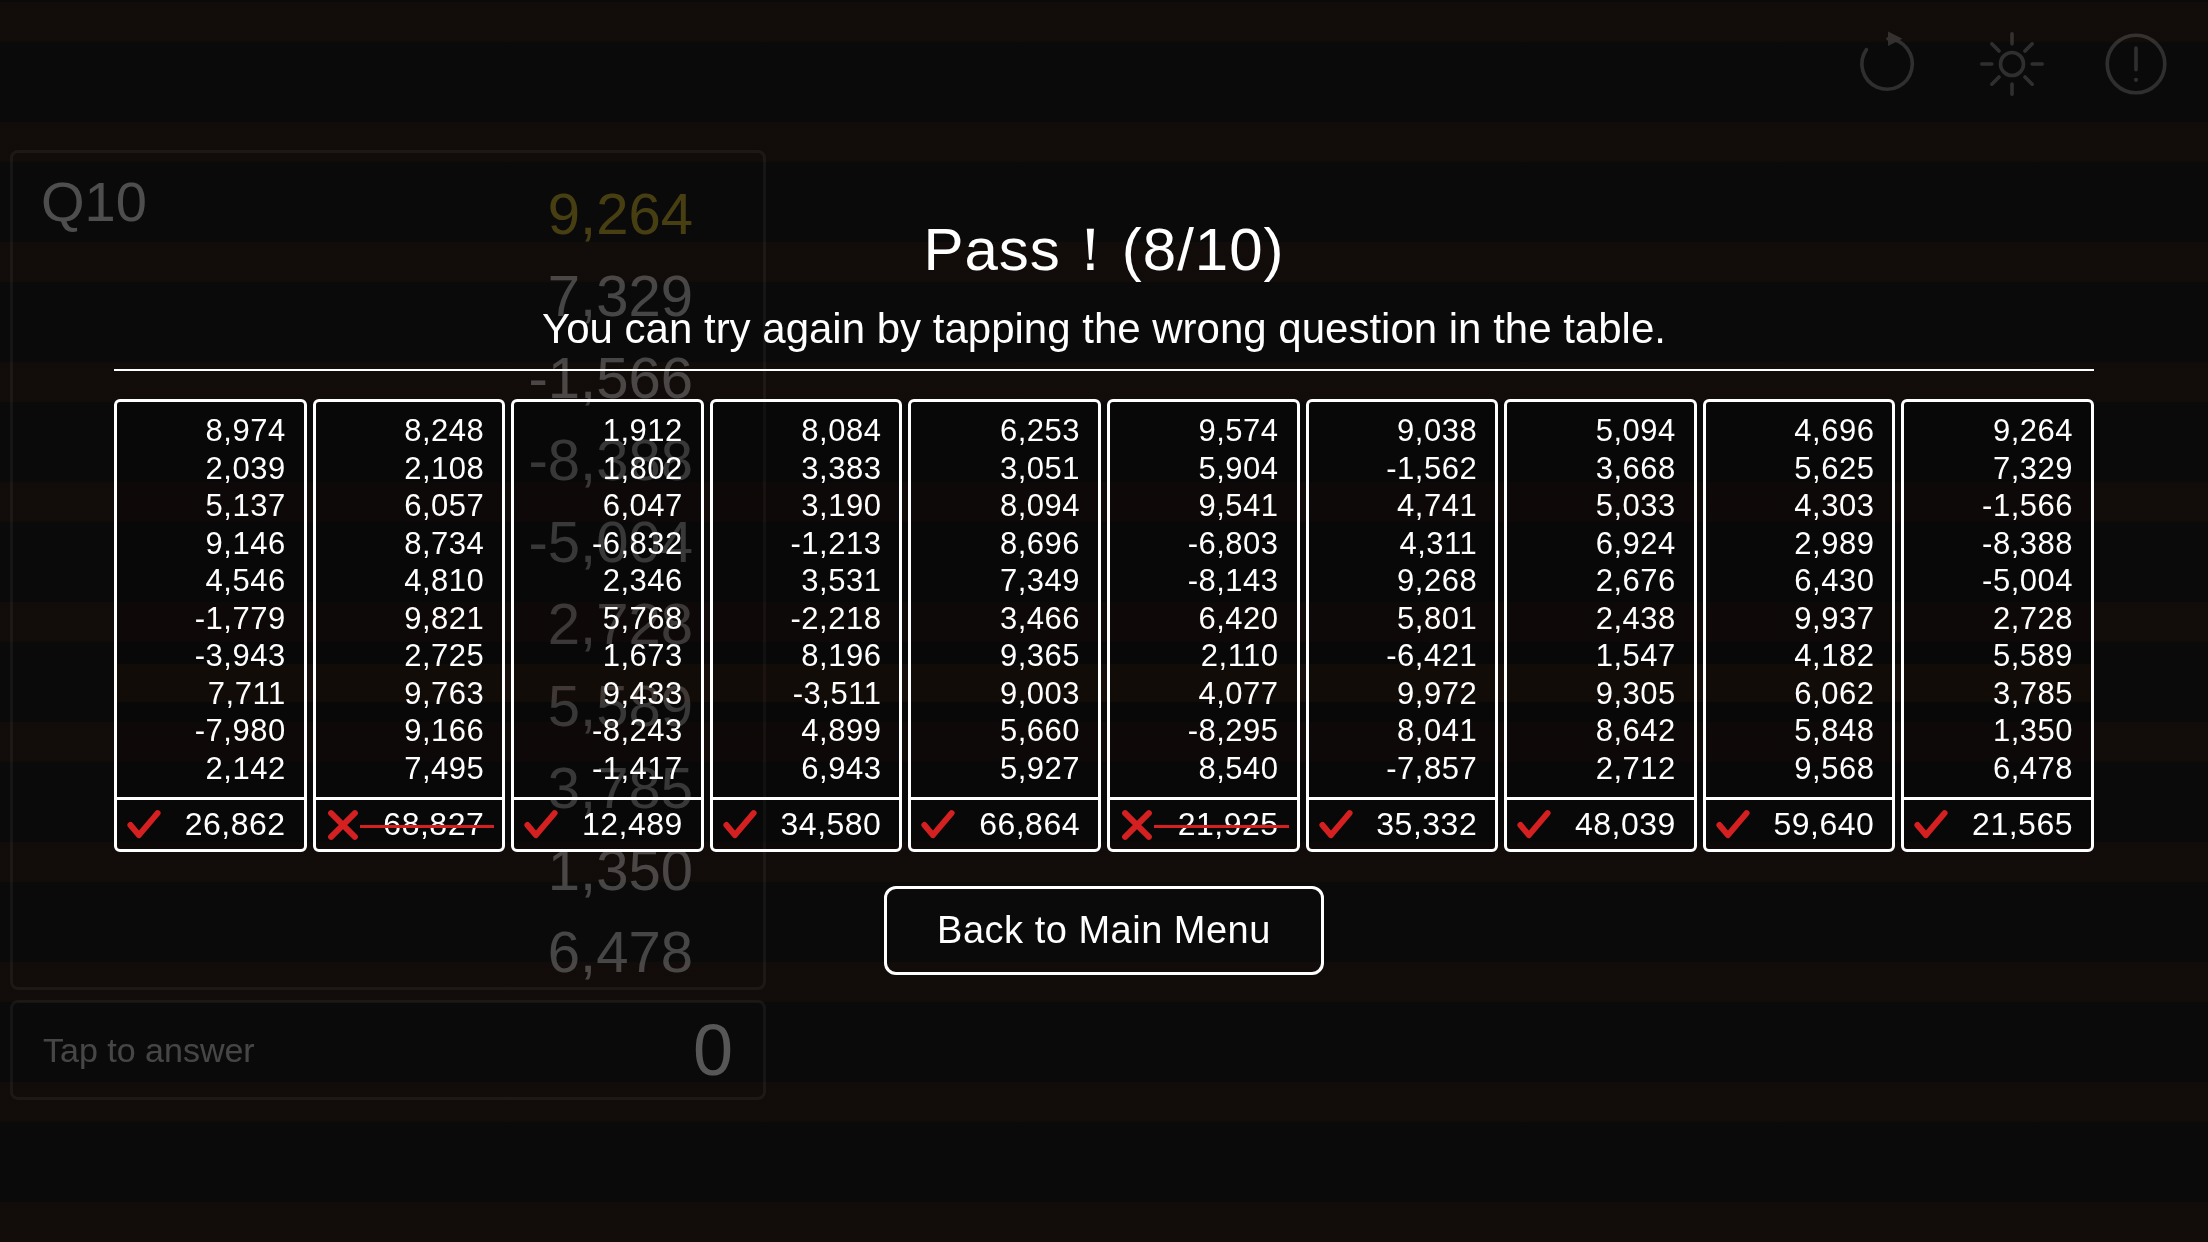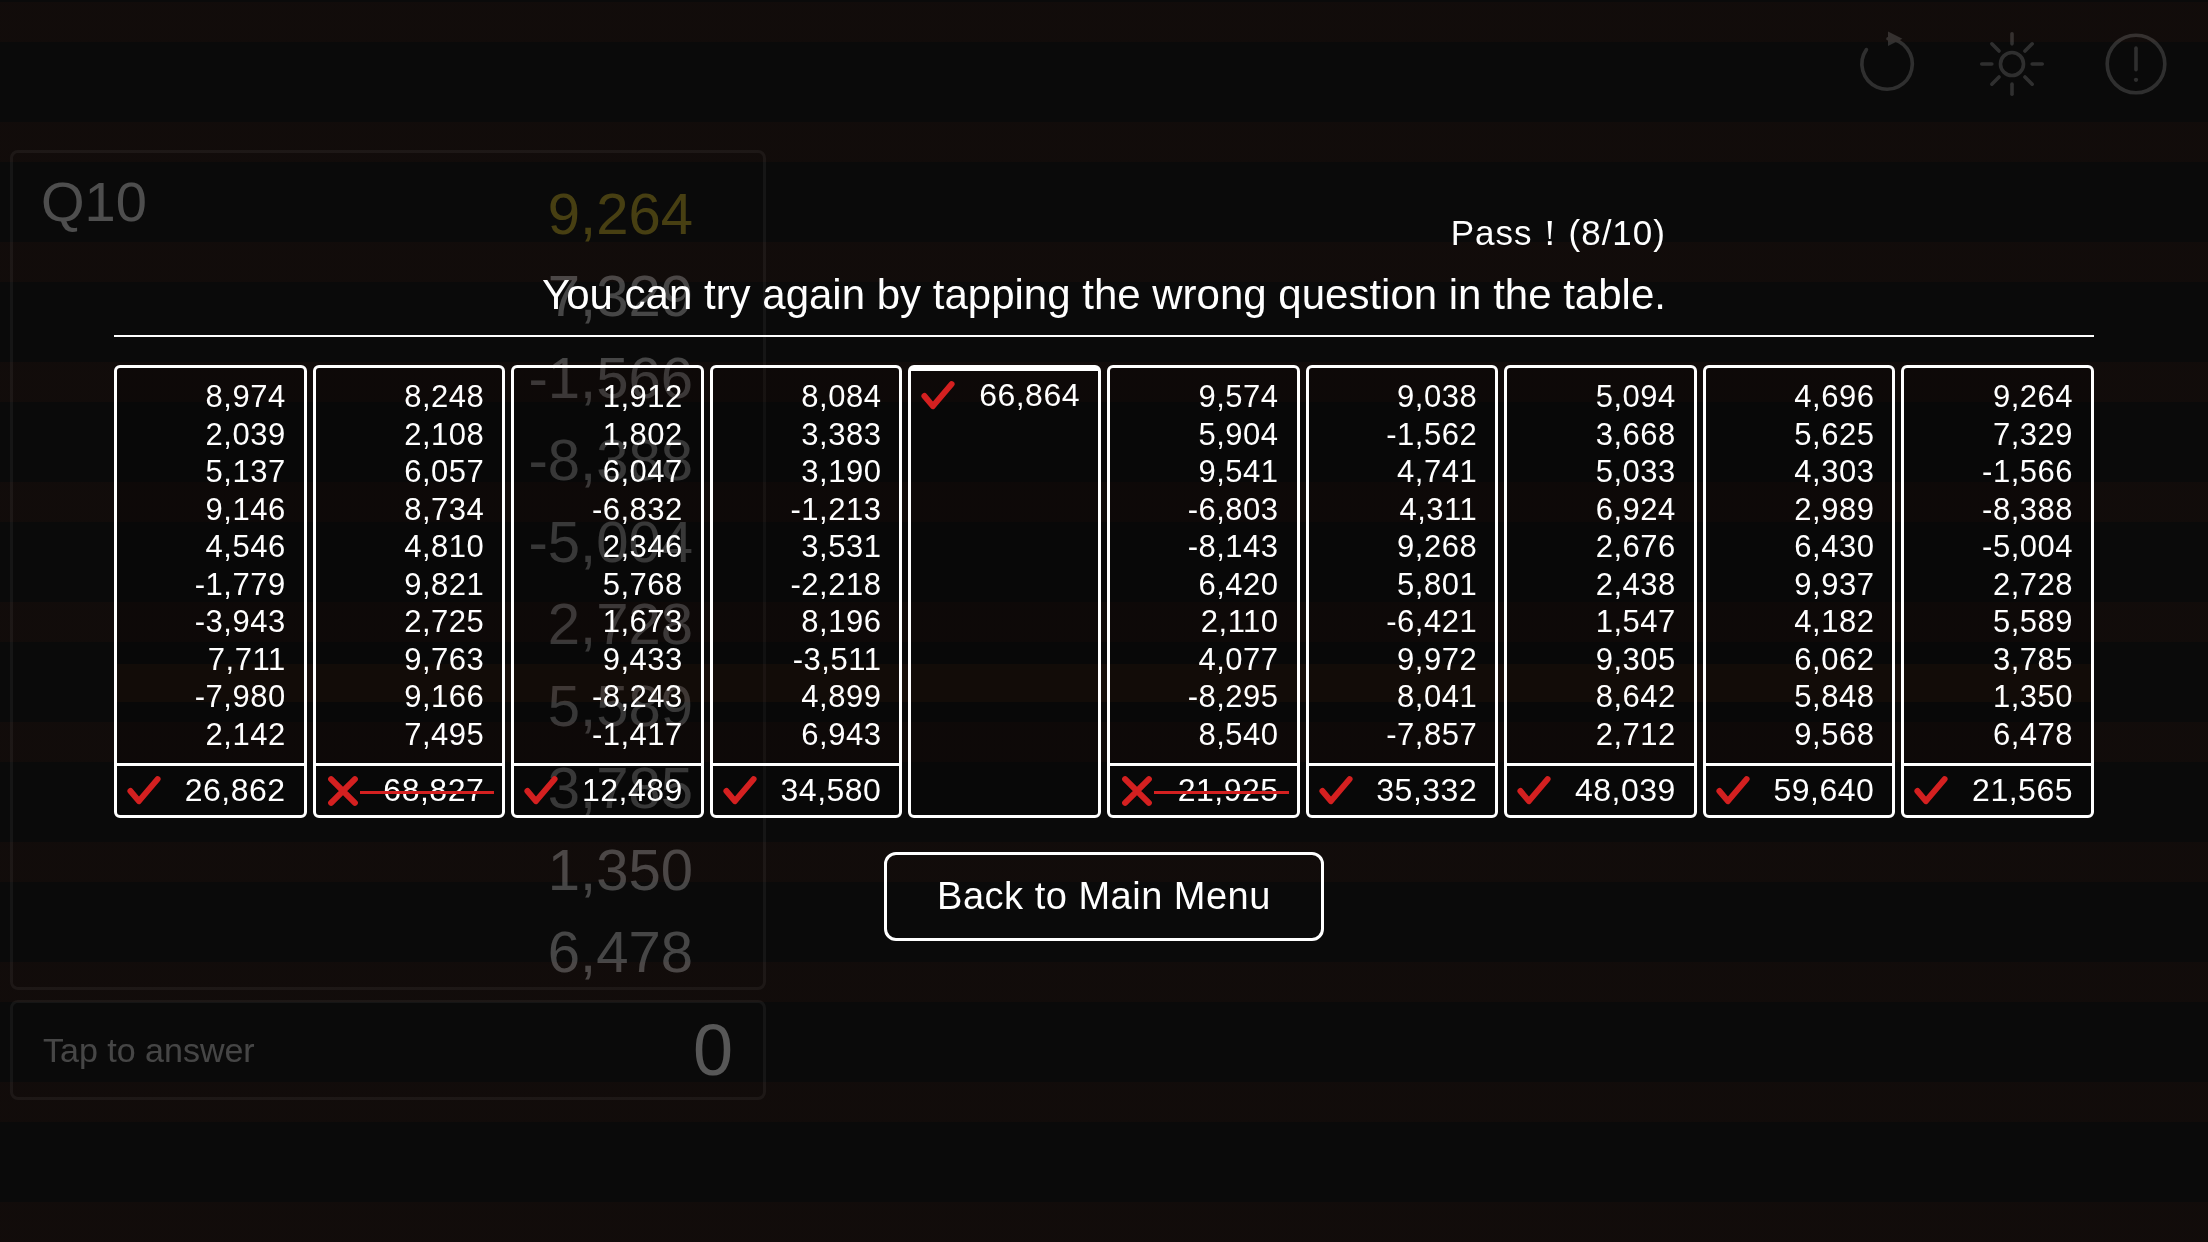--- a/index.html
+++ b/index.html
@@ -100,25 +100,24 @@
     z-index: 5;
     display: flex;
     flex-direction: column;
     align-items: center;
   }
   .result-header {
     margin-top: 210px;
     text-align: center;
   }
   .result-header h1 {
-    font-size: 35px;
+    font-size: 60px;
     font-weight: 400;
     letter-spacing: 1px;
     margin-bottom: 14px;
-    text-align: right;
   }
   .result-header p {
     font-size: 42px;
     font-weight: 300;
   }
   .divider {
     width: 1980px;
     border-top: 2px solid #fff;
     margin: 16px 0 28px 0;
   }
@@ -344,20 +343,32 @@
           <div>6,943</div>
         </div>
         <div class="ans-row">
           <div class="mark"><svg viewBox="0 0 40 40">
               <path d="M4 20 L14 32 L36 6" stroke="#d42020" stroke-width="7" fill="none" stroke-linecap="round" stroke-linejoin="round"></path>
             </svg></div>
           <div class="ans-val">34,580</div>
         </div>
       </div>
       <div class="card">
+        <div class="nums">
+          <div>6,253</div>
+          <div>3,051</div>
+          <div>8,094</div>
+          <div>8,696</div>
+          <div>7,349</div>
+          <div>3,466</div>
+          <div>9,365</div>
+          <div>9,003</div>
+          <div>5,660</div>
+          <div>5,927</div>
+        </div>
         <div class="ans-row">
           <div class="mark"><svg viewBox="0 0 40 40">
               <path d="M4 20 L14 32 L36 6" stroke="#d42020" stroke-width="7" fill="none" stroke-linecap="round" stroke-linejoin="round"></path>
             </svg></div>
           <div class="ans-val">66,864</div>
         </div>
       </div>
       <div class="card">
         <div class="nums">
           <div>9,574</div>

